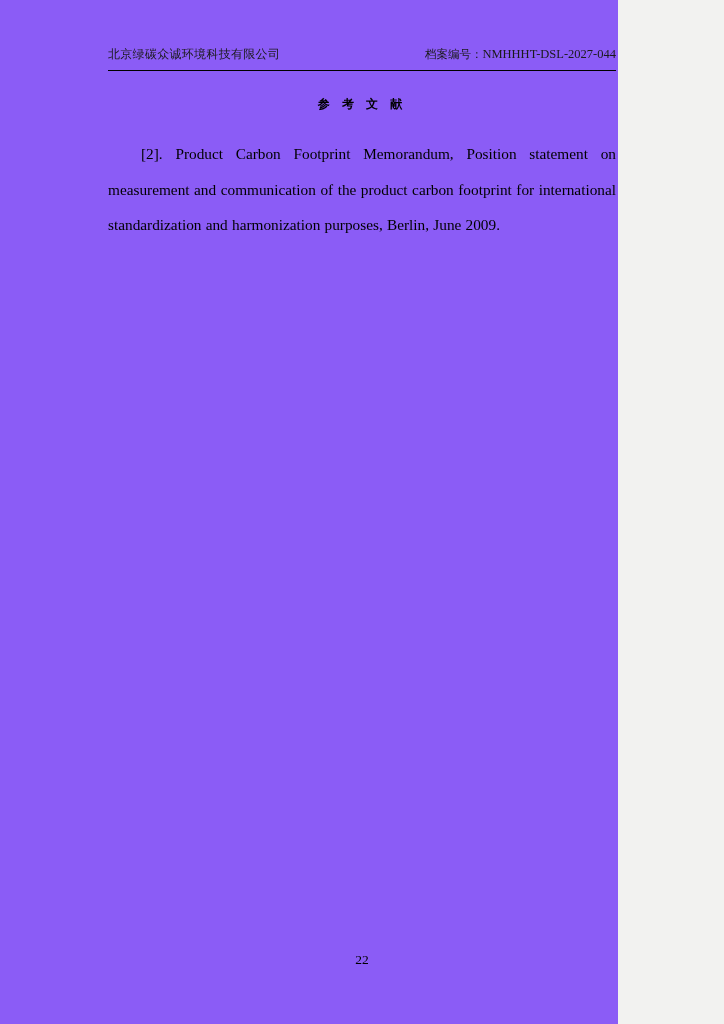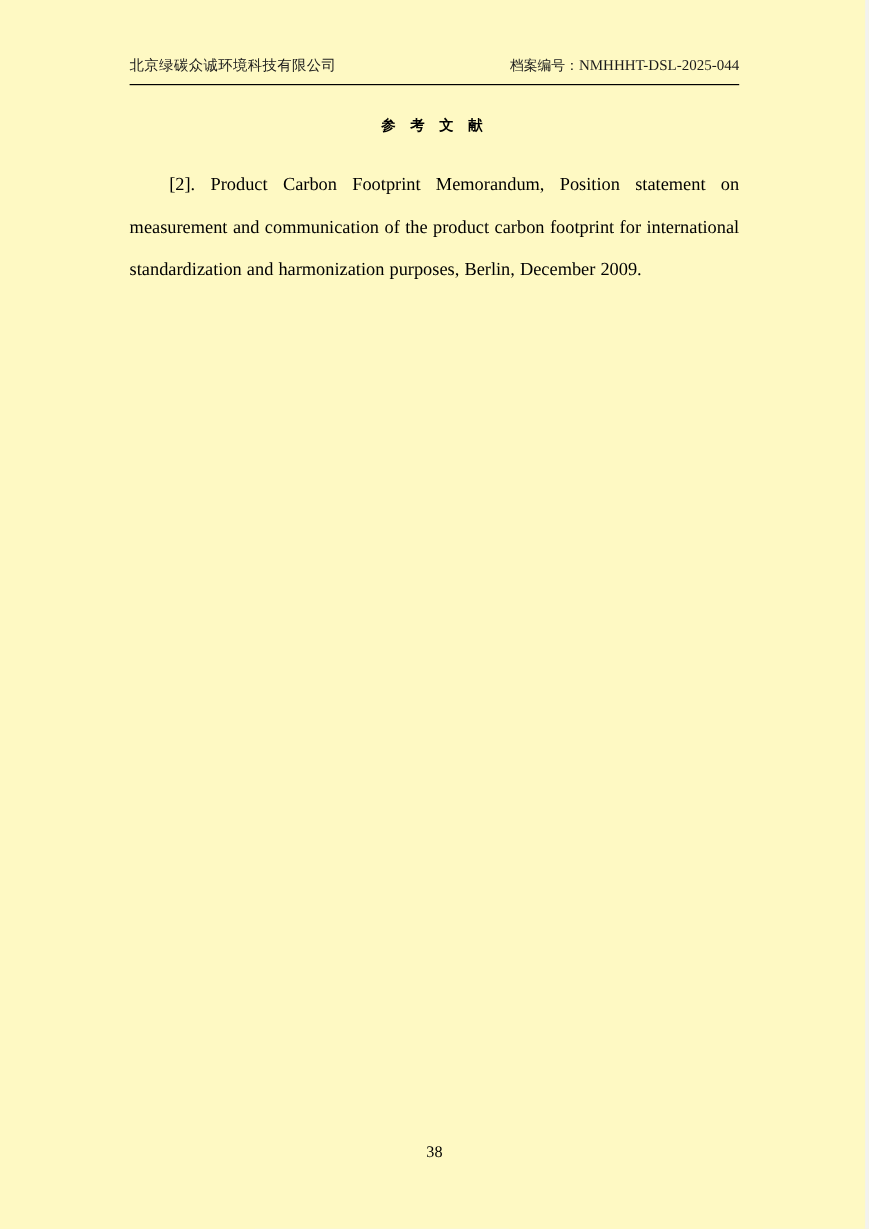--- a/index.html
+++ b/index.html
@@ -7,23 +7,23 @@
     padding: 0;
   }
   body {
     width: 724px;
     height: 1024px;
     background: #f2f2f0;
     font-family: "Liberation Serif", serif;
   }
   .page {
     position: relative;
-    width: 721px;
+    width: 618px;
     height: 1024px;
-    background: #fef9c3;
+    background: #8b5cf6;
     box-sizing: border-box;
     overflow: hidden;
   }
   .header {
     position: absolute;
     top: 46px;
     left: 108px;
     width: 508px;
     display: flex;
     justify-content: space-between;
@@ -93,26 +93,26 @@
     color: #000;
   }
 </style>
 </head>
 <body>
 
 <div class="page">
 
   <div class="header">
     <span class="header-left">北京绿碳众诚环境科技有限公司</span>
-    <span class="header-right"><span class="label">档案编号：</span><span>NMHHHT-DSL-2025-044</span></span>
+    <span class="header-right"><span class="label">档案编号：</span><span>NMHHHT-DSL-2027-044</span></span>
   </div>
 
   <div class="header-rule"></div>
 
   <div class="doc-title">参 考 文 献</div>
 
   <div class="body-block">
-    <p class="ref">[2]. Product Carbon Footprint Memorandum, Position statement on measurement and communication of the product carbon footprint for international standardization and harmonization purposes, Berlin, December 2009.</p>
+    <p class="ref">[2]. Product Carbon Footprint Memorandum, Position statement on measurement and communication of the product carbon footprint for international standardization and harmonization purposes, Berlin, June 2009.</p>
   </div>
 
-  <div class="page-number">38</div>
+  <div class="page-number">22</div>
 
 </div>
 
 </body></html>

